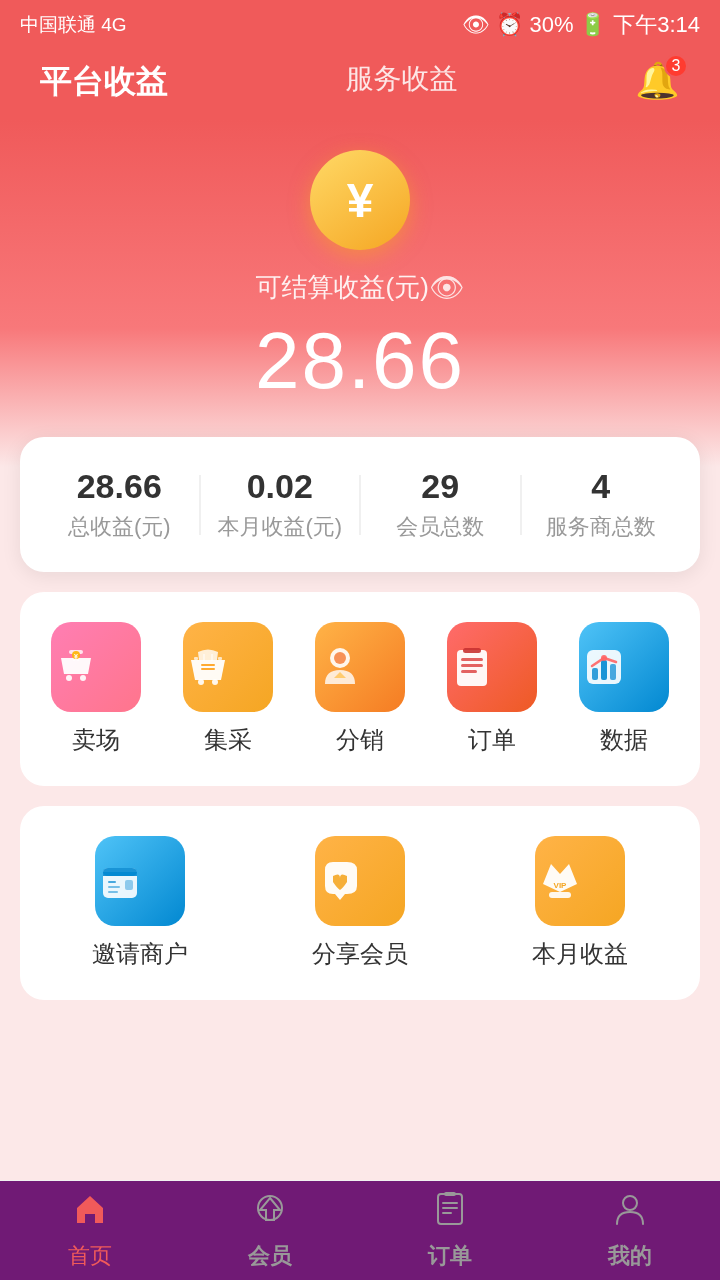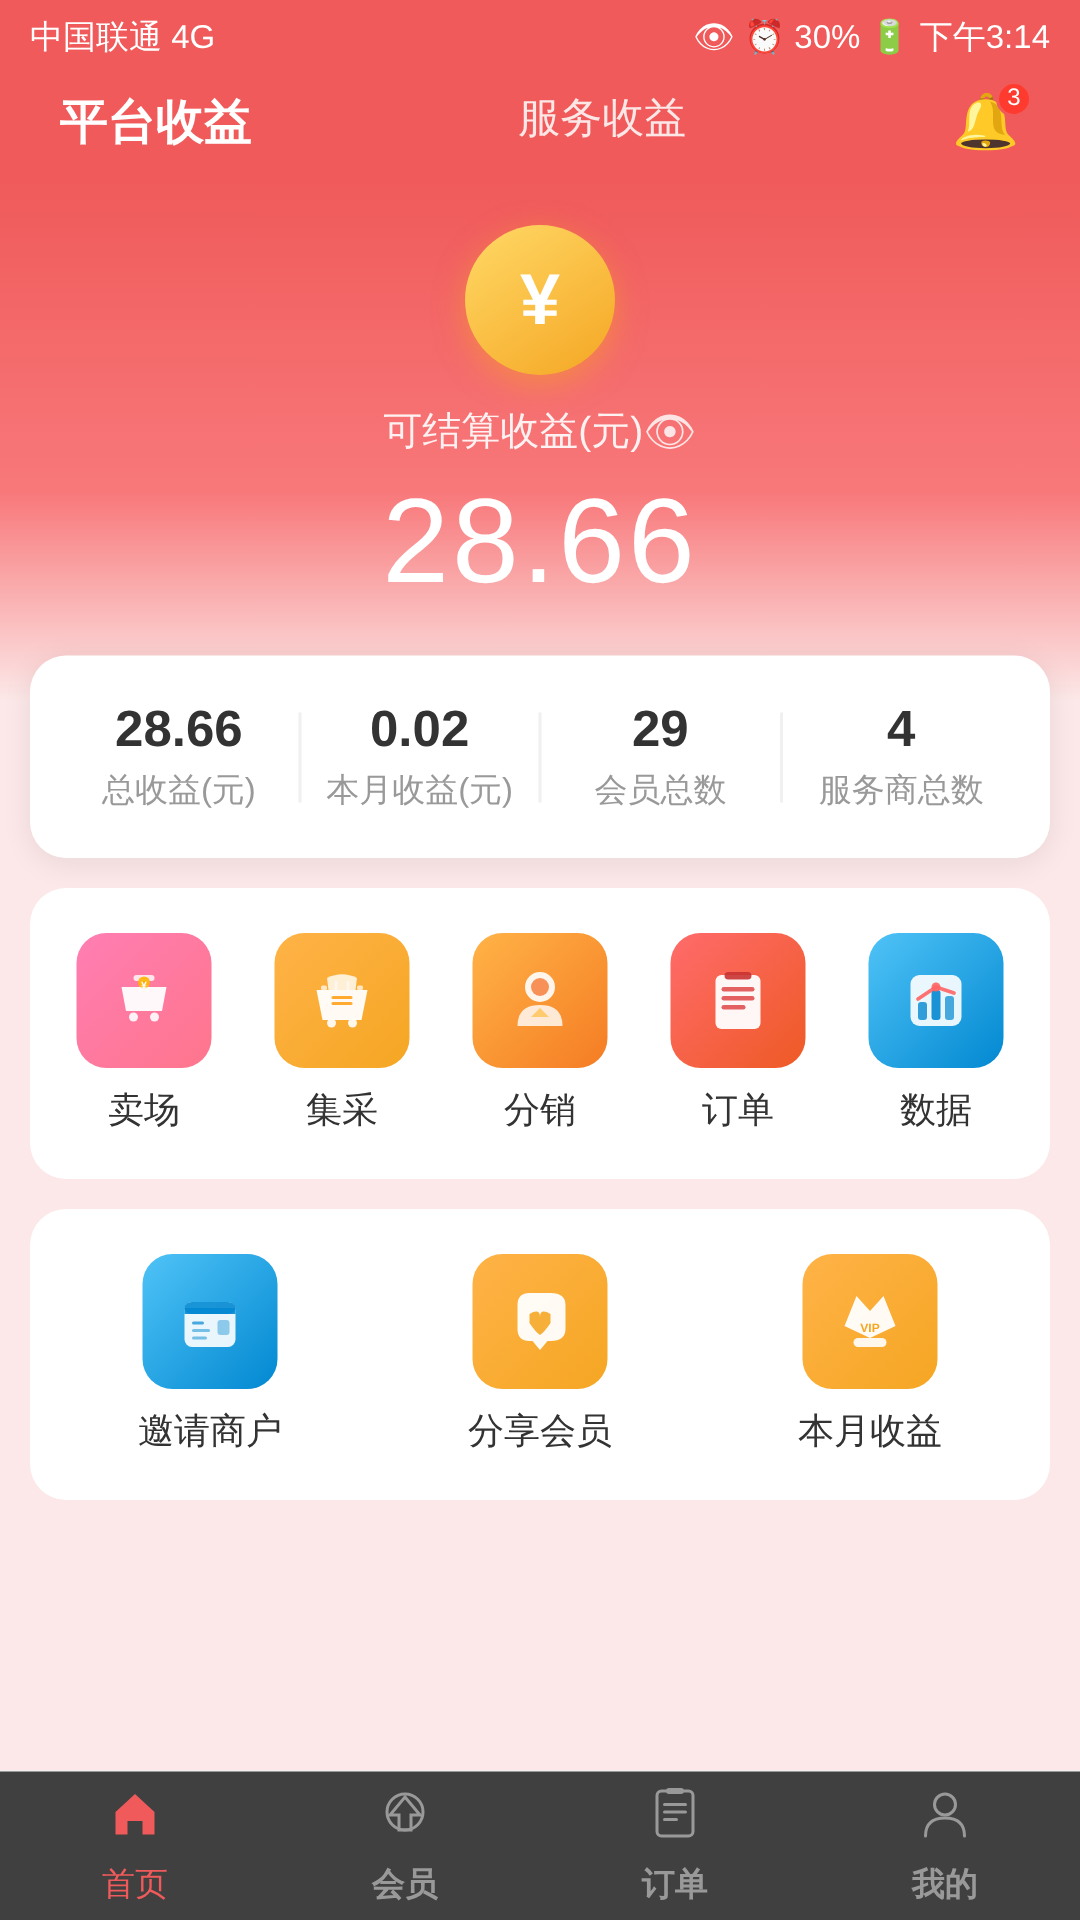--- a/index.html
+++ b/index.html
@@ -14,21 +14,21 @@
 
     
     .status-bar {
       background: #f05a5a;
       display: flex;
       justify-content: space-between;
       align-items: center;
       padding: 8px 20px;
       height: 50px;
     }
-    .status-left { color: white; font-size: 22px; }
+    .status-left { color: white; font-size: 19px; }
     .status-right { color: white; font-size: 22px; }
 
     
     .header {
       background: #f05a5a;
       display: flex;
       justify-content: space-between;
       padding: 10px 40px;
       height: 70px;
       position: relative;
@@ -162,21 +162,21 @@
       gap: 12px;
       cursor: pointer;
       min-width: 100px;
     }
     .menu-icon-wrap {
       width: 90px;
       height: 90px;
       border-radius: 20px;
       display: flex;
       align-items: center;
-      justify-content: center;
+      justify-content: flex-start;
       font-size: 44px;
     }
     .menu-label {
       font-size: 24px;
       color: #333;
     }
 
     
     .icon-maichang { background: linear-gradient(135deg, #ff7eb3, #ff758c); }
     .icon-jicai { background: linear-gradient(135deg, #ffb347, #f5a623); }
@@ -187,21 +187,21 @@
     .icon-fenxiang { background: linear-gradient(135deg, #ffb347, #f5a623); }
     .icon-fuwu { background: linear-gradient(135deg, #ffb347, #f5a623); }
 
     
     .bottom-nav {
       position: fixed;
       bottom: 0;
       left: 0;
       width: 720px;
       height: 100px;
-      background: #404040;
+      background: #701a75;
       display: flex;
       justify-content: space-around;
       align-items: center;
       border-top: 1px solid #f0f0f0;
       z-index: 100;
     }
     .nav-item {
       display: flex;
       flex-direction: column;
       align-items: center;

